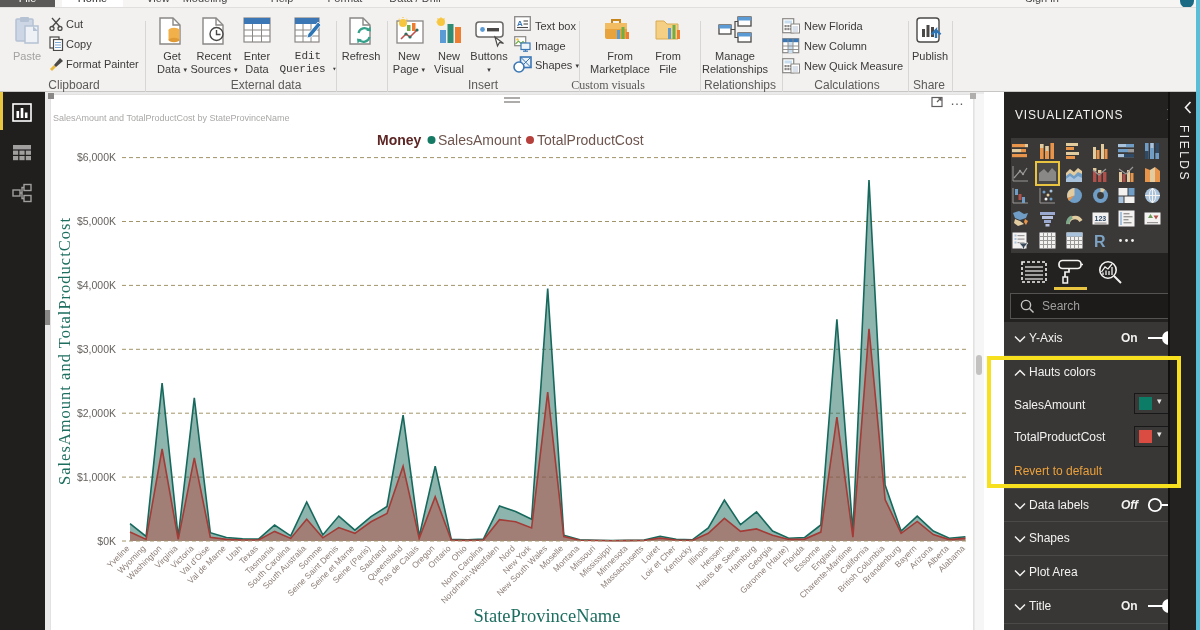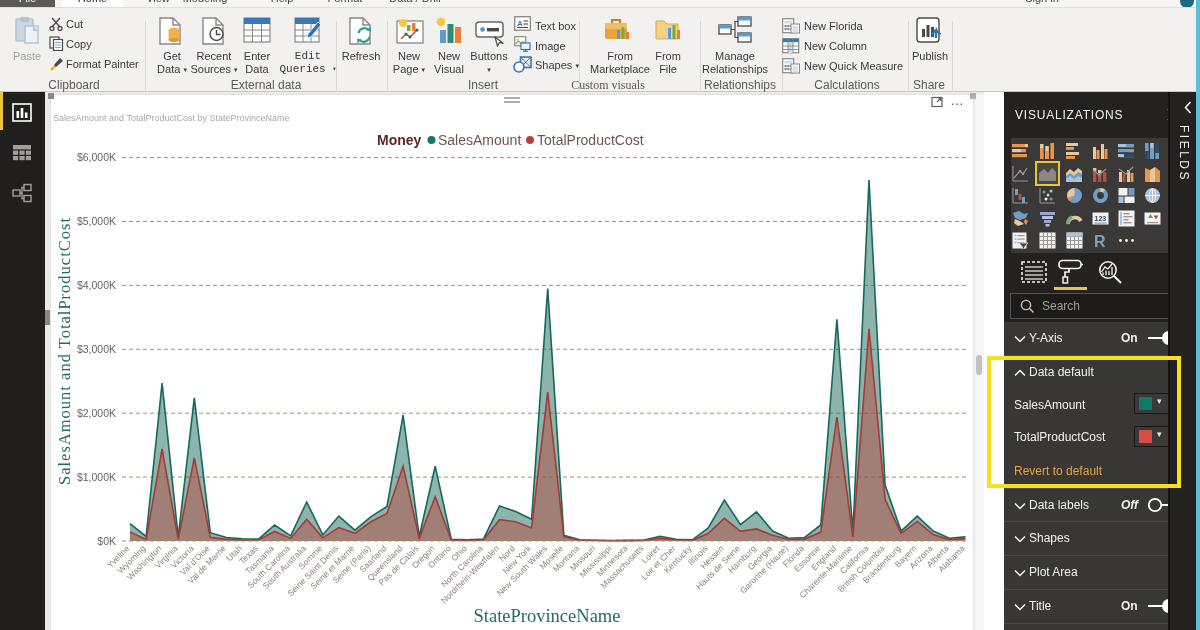--- a/index.html
+++ b/index.html
@@ -638,21 +638,21 @@
 <div class="abs" style="left:25px;top:239px;font-size:12px;color:#f3f2f1;">Y-Axis</div>
 <div class="abs" style="left:117px;top:239px;font-size:12px;color:#f3f2f1;font-weight:bold;">On</div>
 <svg class="abs" style="left:143px;top:238px;" width="30" height="16" viewBox="0 0 30 16">
       <line x1="1" y1="8" x2="20" y2="8" stroke="#fff" stroke-width="2"></line>
       <circle cx="22" cy="8" r="7" fill="#fff"></circle>
     </svg>
 <div class="abs" style="left:0px;top:263px;width:184px;height:1px;background:#4c4a48;"></div>
 <svg class="abs" style="left:10px;top:277px;" width="12" height="8" viewBox="0 0 12 7">
       <path d="M1 6 L6 1 L11 6" stroke="#f3f2f1" stroke-width="1.5" fill="none"></path>
     </svg>
-<div class="abs" style="left:25px;top:273px;font-size:12px;color:#f3f2f1;">Data default</div>
+<div class="abs" style="left:25px;top:273px;font-size:12px;color:#f3f2f1;">Hauts colors</div>
 <div class="abs" style="left:10px;top:306px;font-size:12px;color:#f3f2f1;">SalesAmount</div>
 <div class="abs" style="left:130px;top:301px;width:40px;height:21px;background:#3a3938;border:1px solid #191818;"></div>
     <div class="abs" style="left:135px;top:305px;width:13px;height:13px;background:#0d7c66;"></div>
     <div class="abs" style="left:153px;top:304px;font-size:9px;color:#e8e6e4;">▾</div>
 <div class="abs" style="left:10px;top:338px;font-size:12px;color:#f3f2f1;">TotalProductCost</div>
 <div class="abs" style="left:130px;top:334px;width:40px;height:21px;background:#3a3938;border:1px solid #191818;"></div>
     <div class="abs" style="left:135px;top:338px;width:13px;height:13px;background:#da4b41;"></div>
     <div class="abs" style="left:153px;top:337px;font-size:9px;color:#e8e6e4;">▾</div>
 <div class="abs" style="left:10px;top:372px;font-size:12px;color:#eba03c;">Revert to default</div>
 <div class="abs" style="left:0px;top:396px;width:184px;height:1px;background:#4c4a48;"></div>

